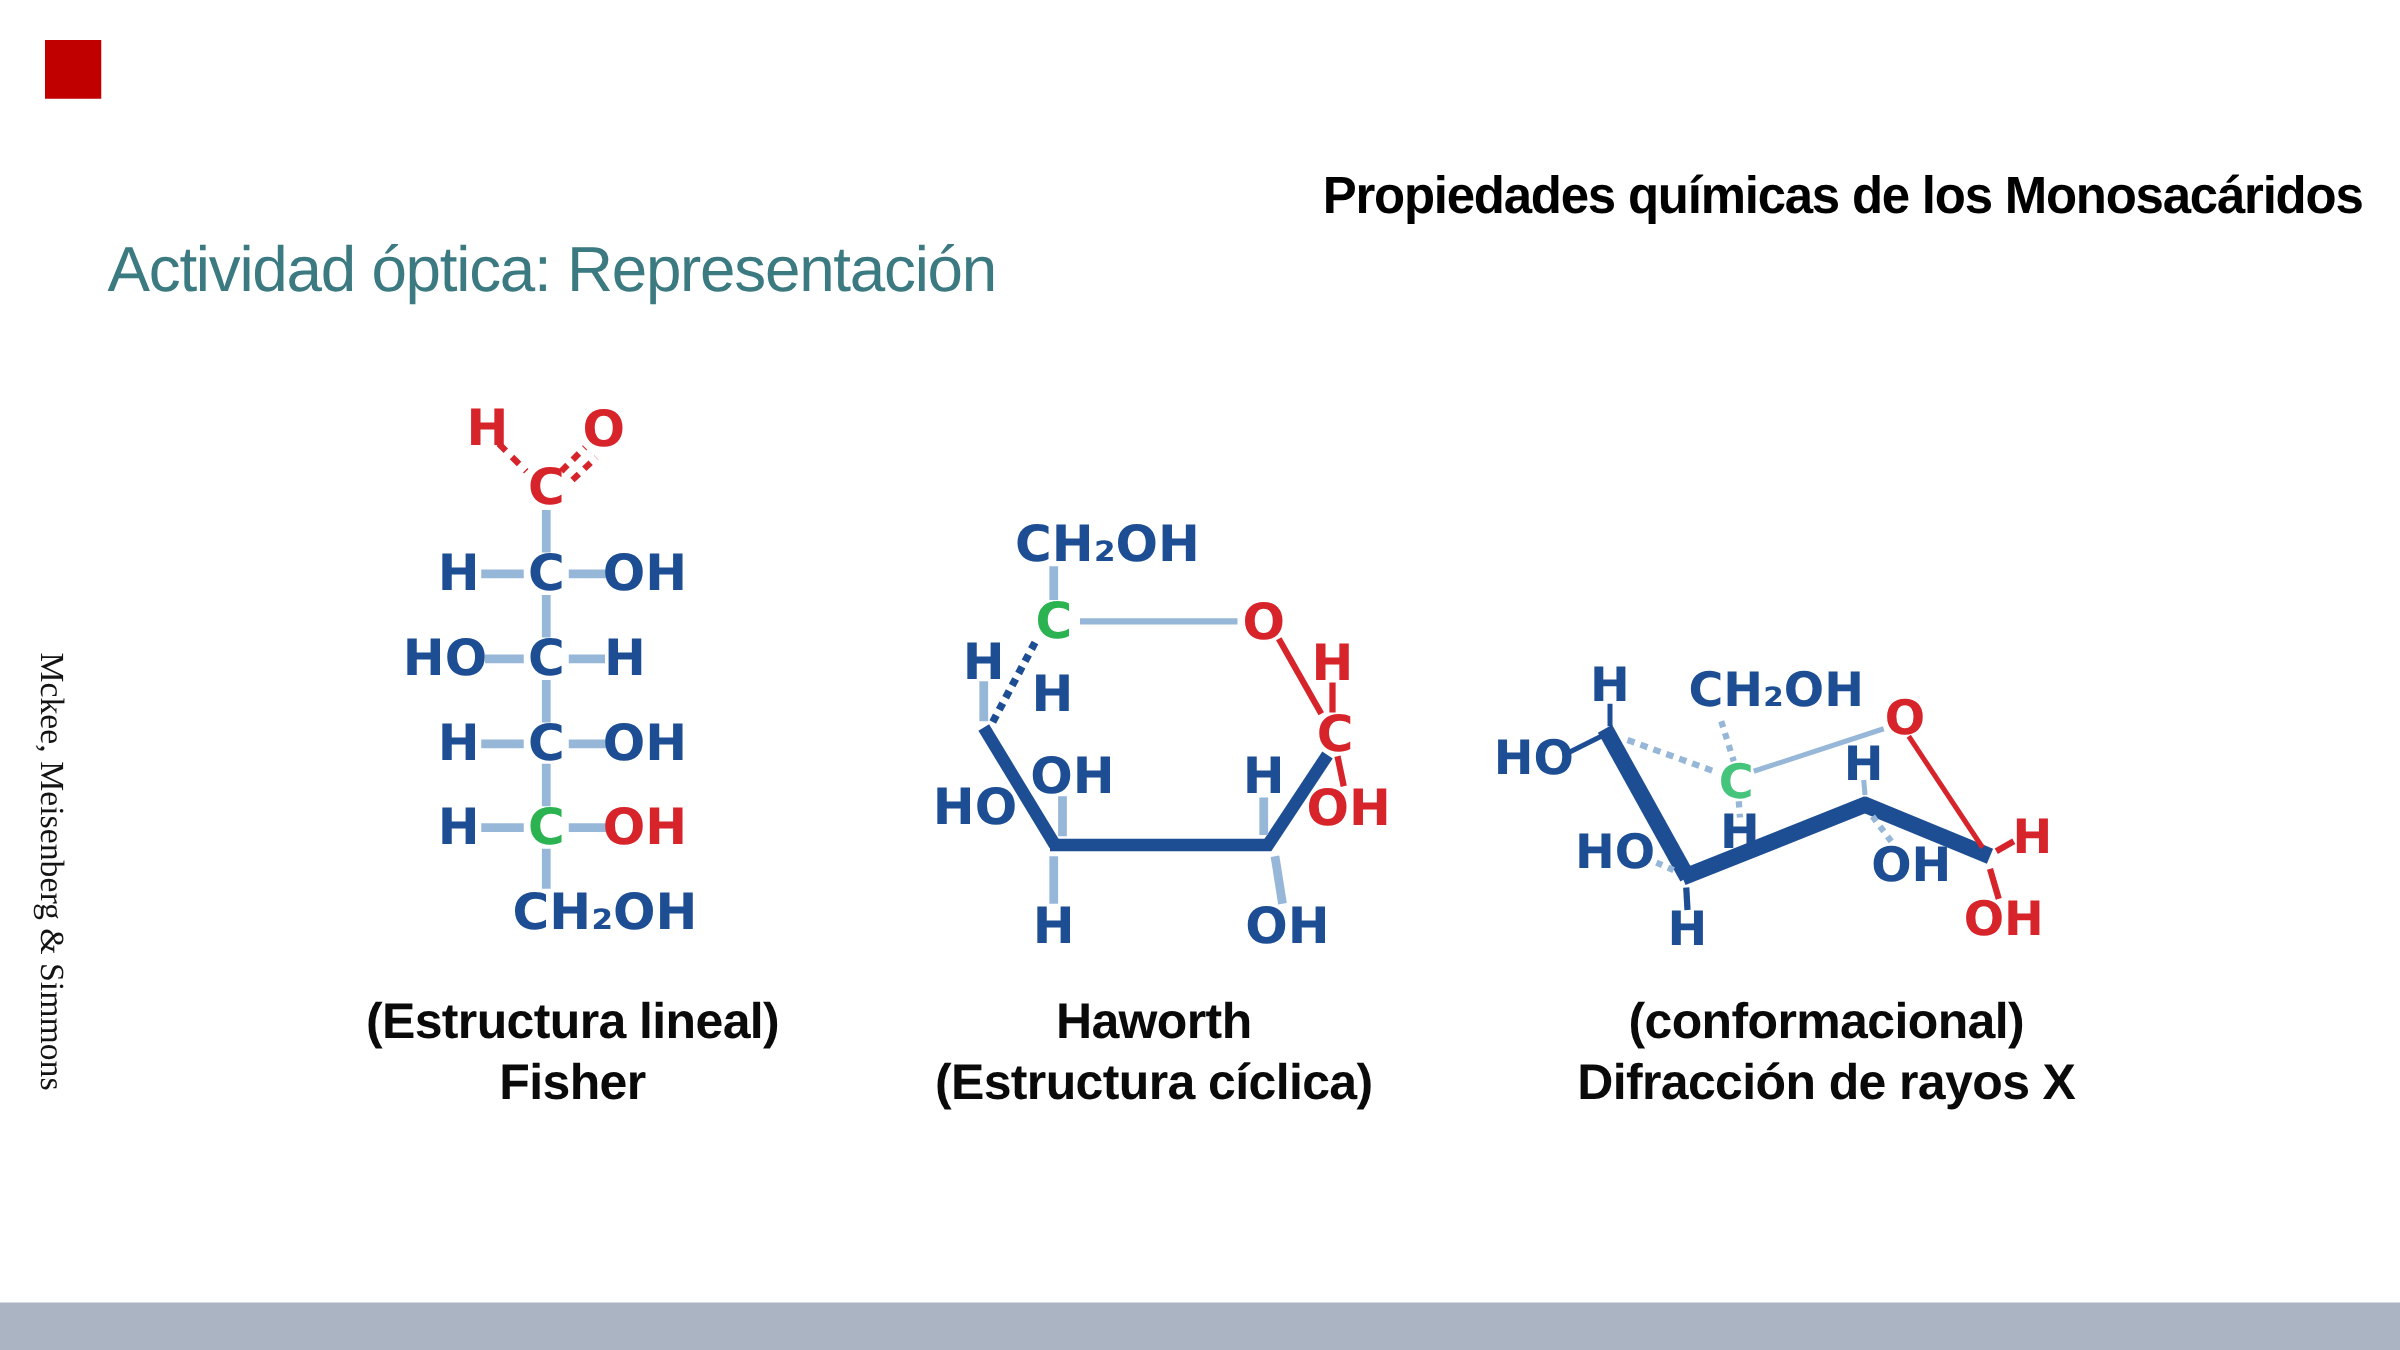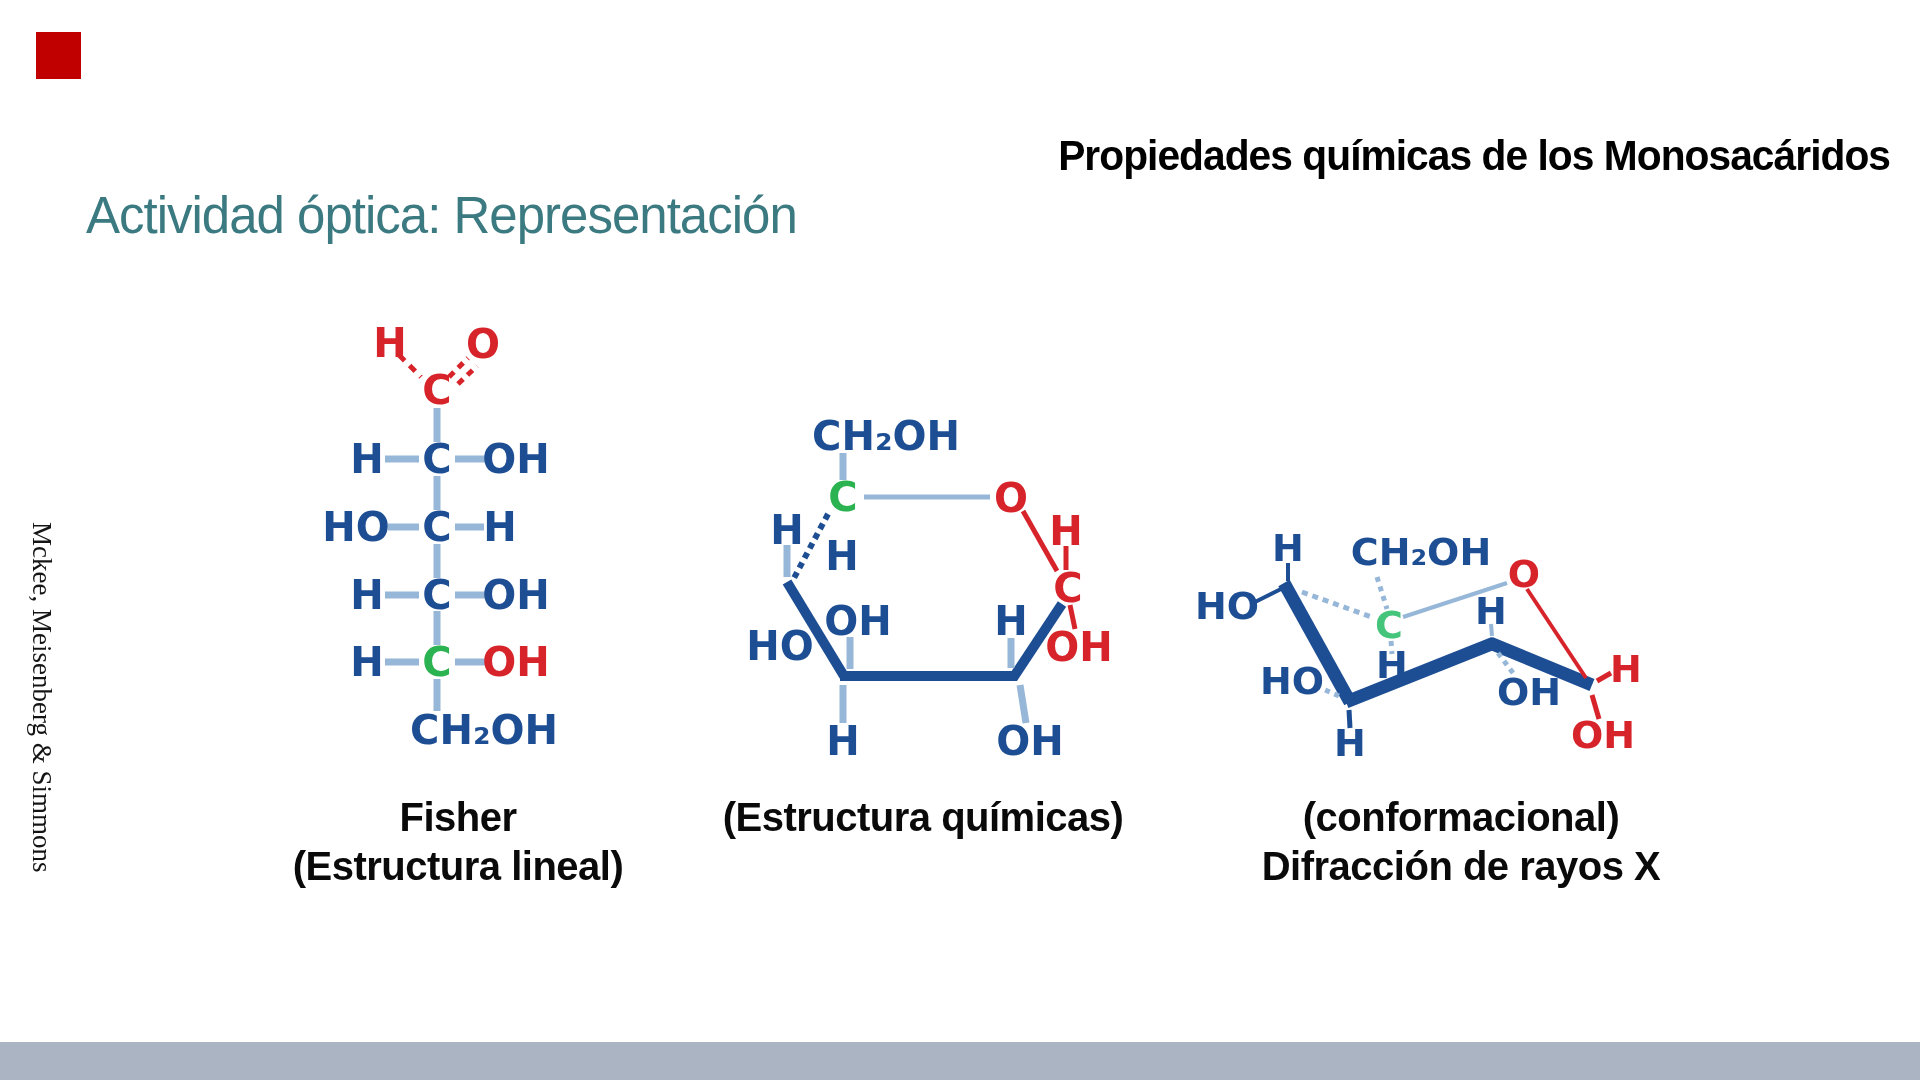--- a/index.html
+++ b/index.html
@@ -128,26 +128,27 @@
         <text x="1392" y="633" fill="#1d4e94">H</text>
         <text x="1292" y="649" fill="#1d4e94">HO</text>
         <text x="1529" y="660" fill="#1d4e94">OH</text>
         <text x="1626" y="637" fill="#d7242b">H</text>
         <text x="1603" y="703" fill="#d7242b">OH</text>
         <text x="1350" y="711" fill="#1d4e94">H</text>
       </g>
     </svg>
 
   <div class="caption cap-1">
+    <span class="line">(Estructura lineal)</span>
     <span class="line">Fisher</span>
-    <span class="line">(Estructura lineal)</span>
   </div>
 
   <div class="caption cap-2">
-    <span class="line">(Estructura químicas)</span>
+    <span class="line">Haworth</span>
+    <span class="line">(Estructura cíclica)</span>
   </div>
 
   <div class="caption cap-3">
     <span class="line">(conformacional)</span>
     <span class="line">Difracción de rayos X</span>
   </div>
 
   <div class="footer-bar" style="background: rgb(170, 180, 194);"></div>
 
 </div>

